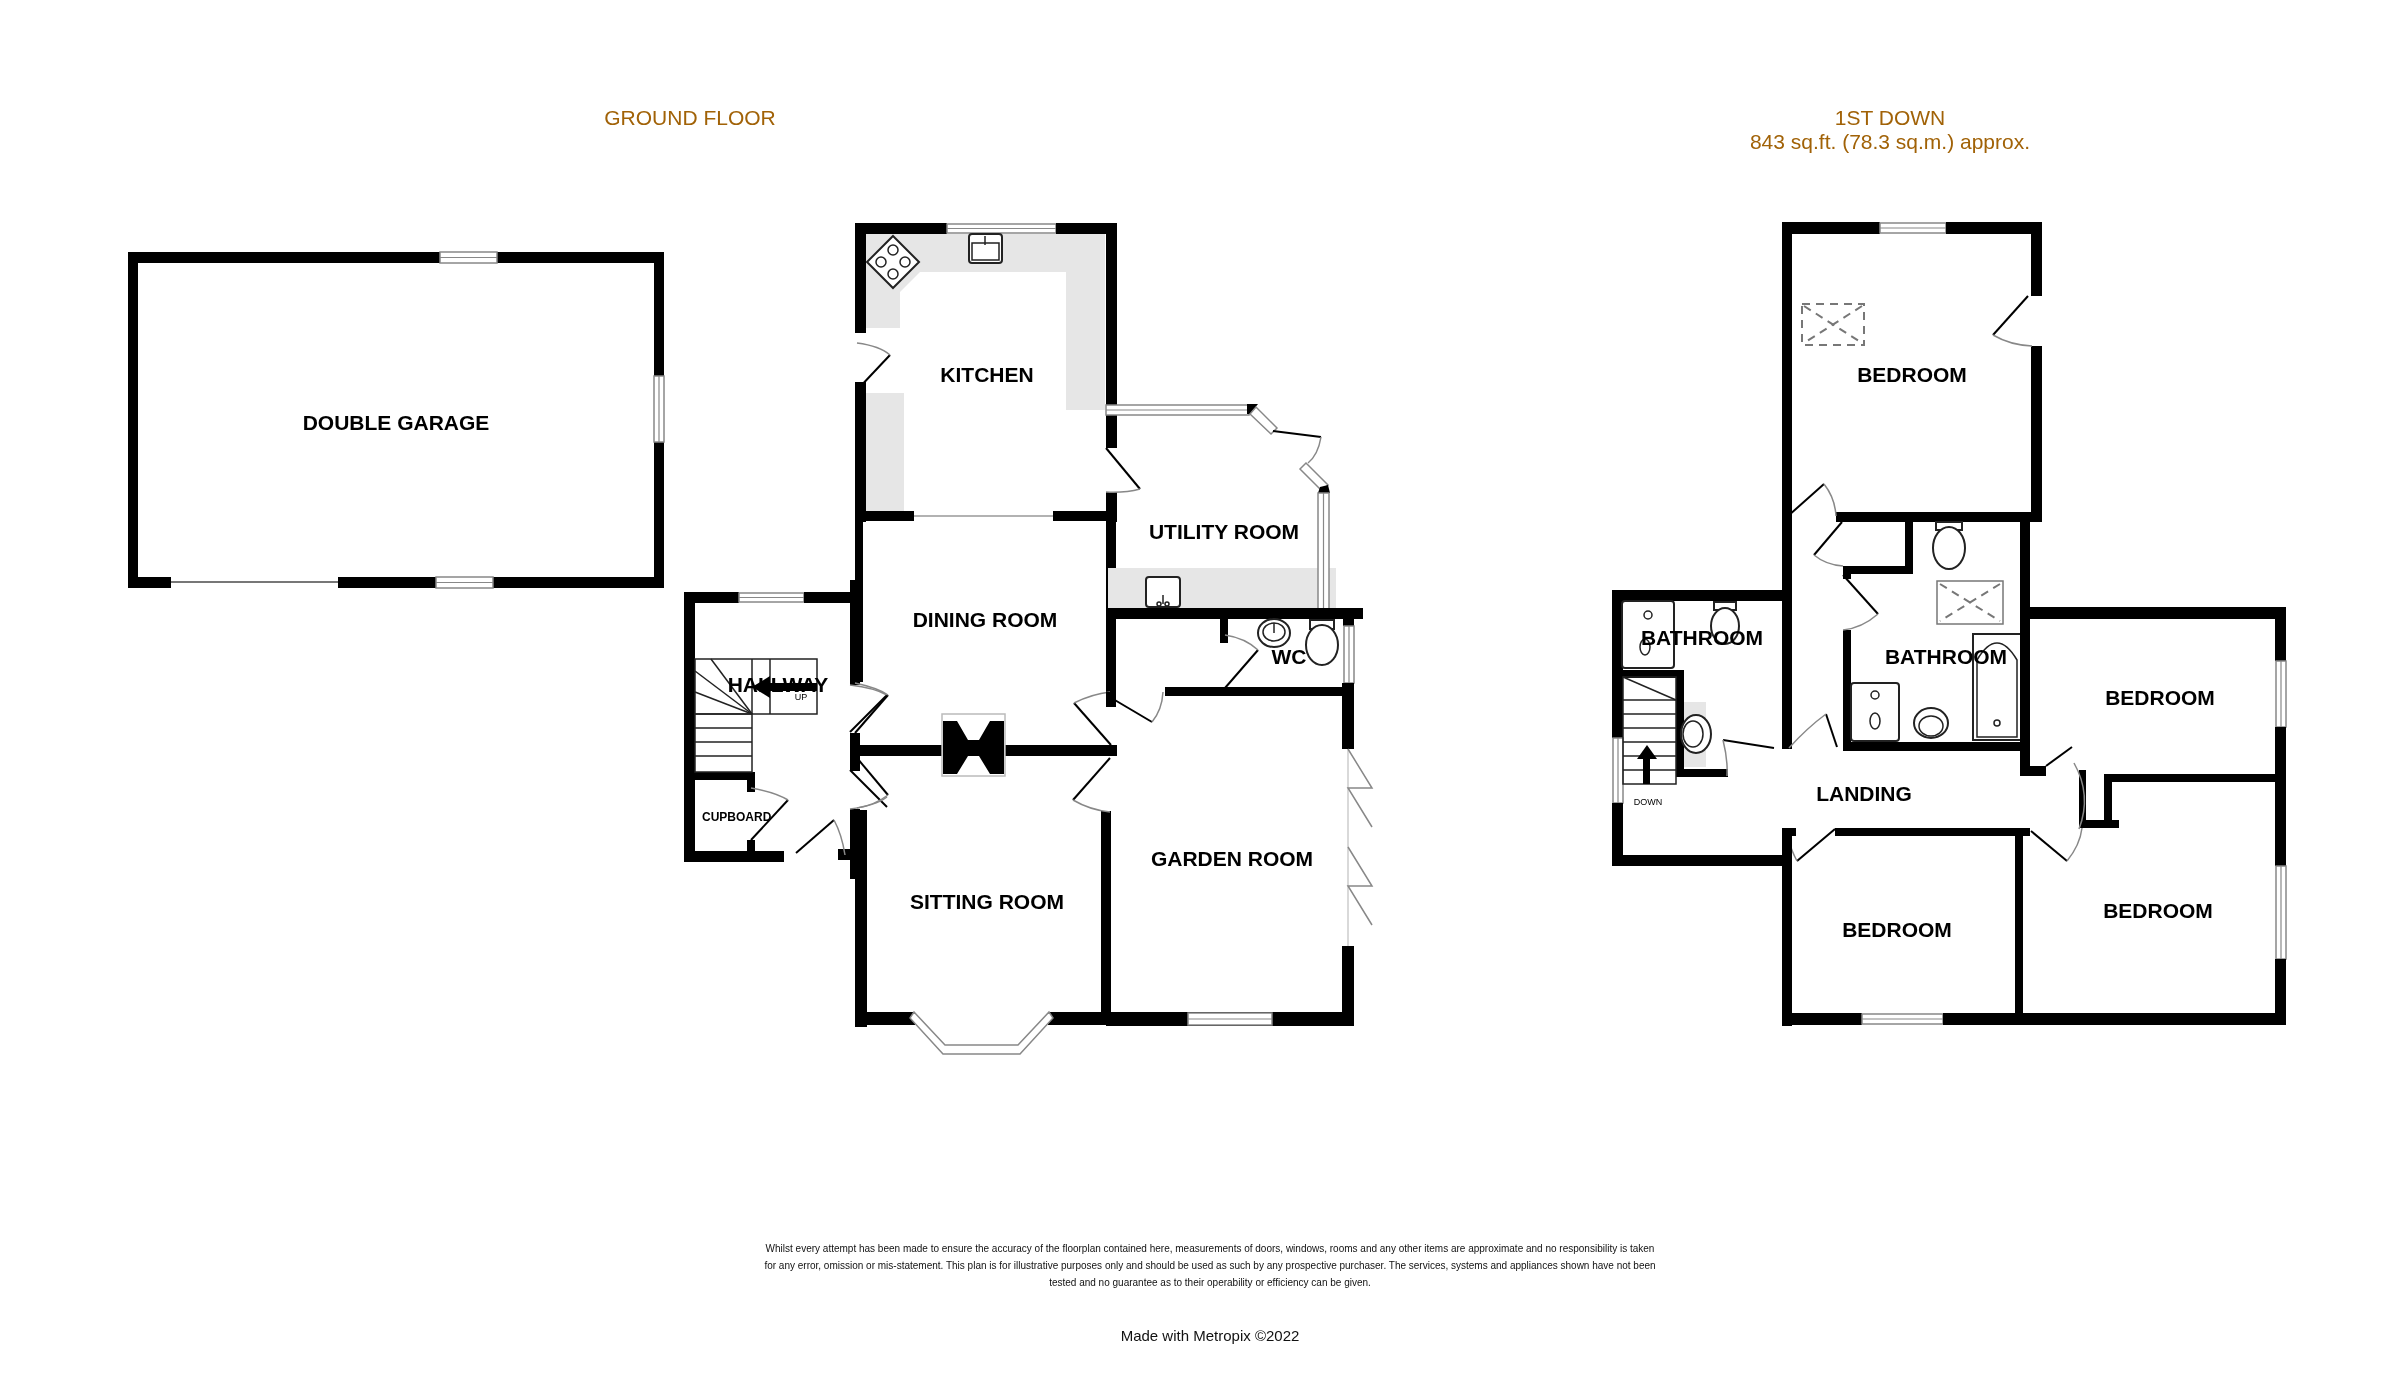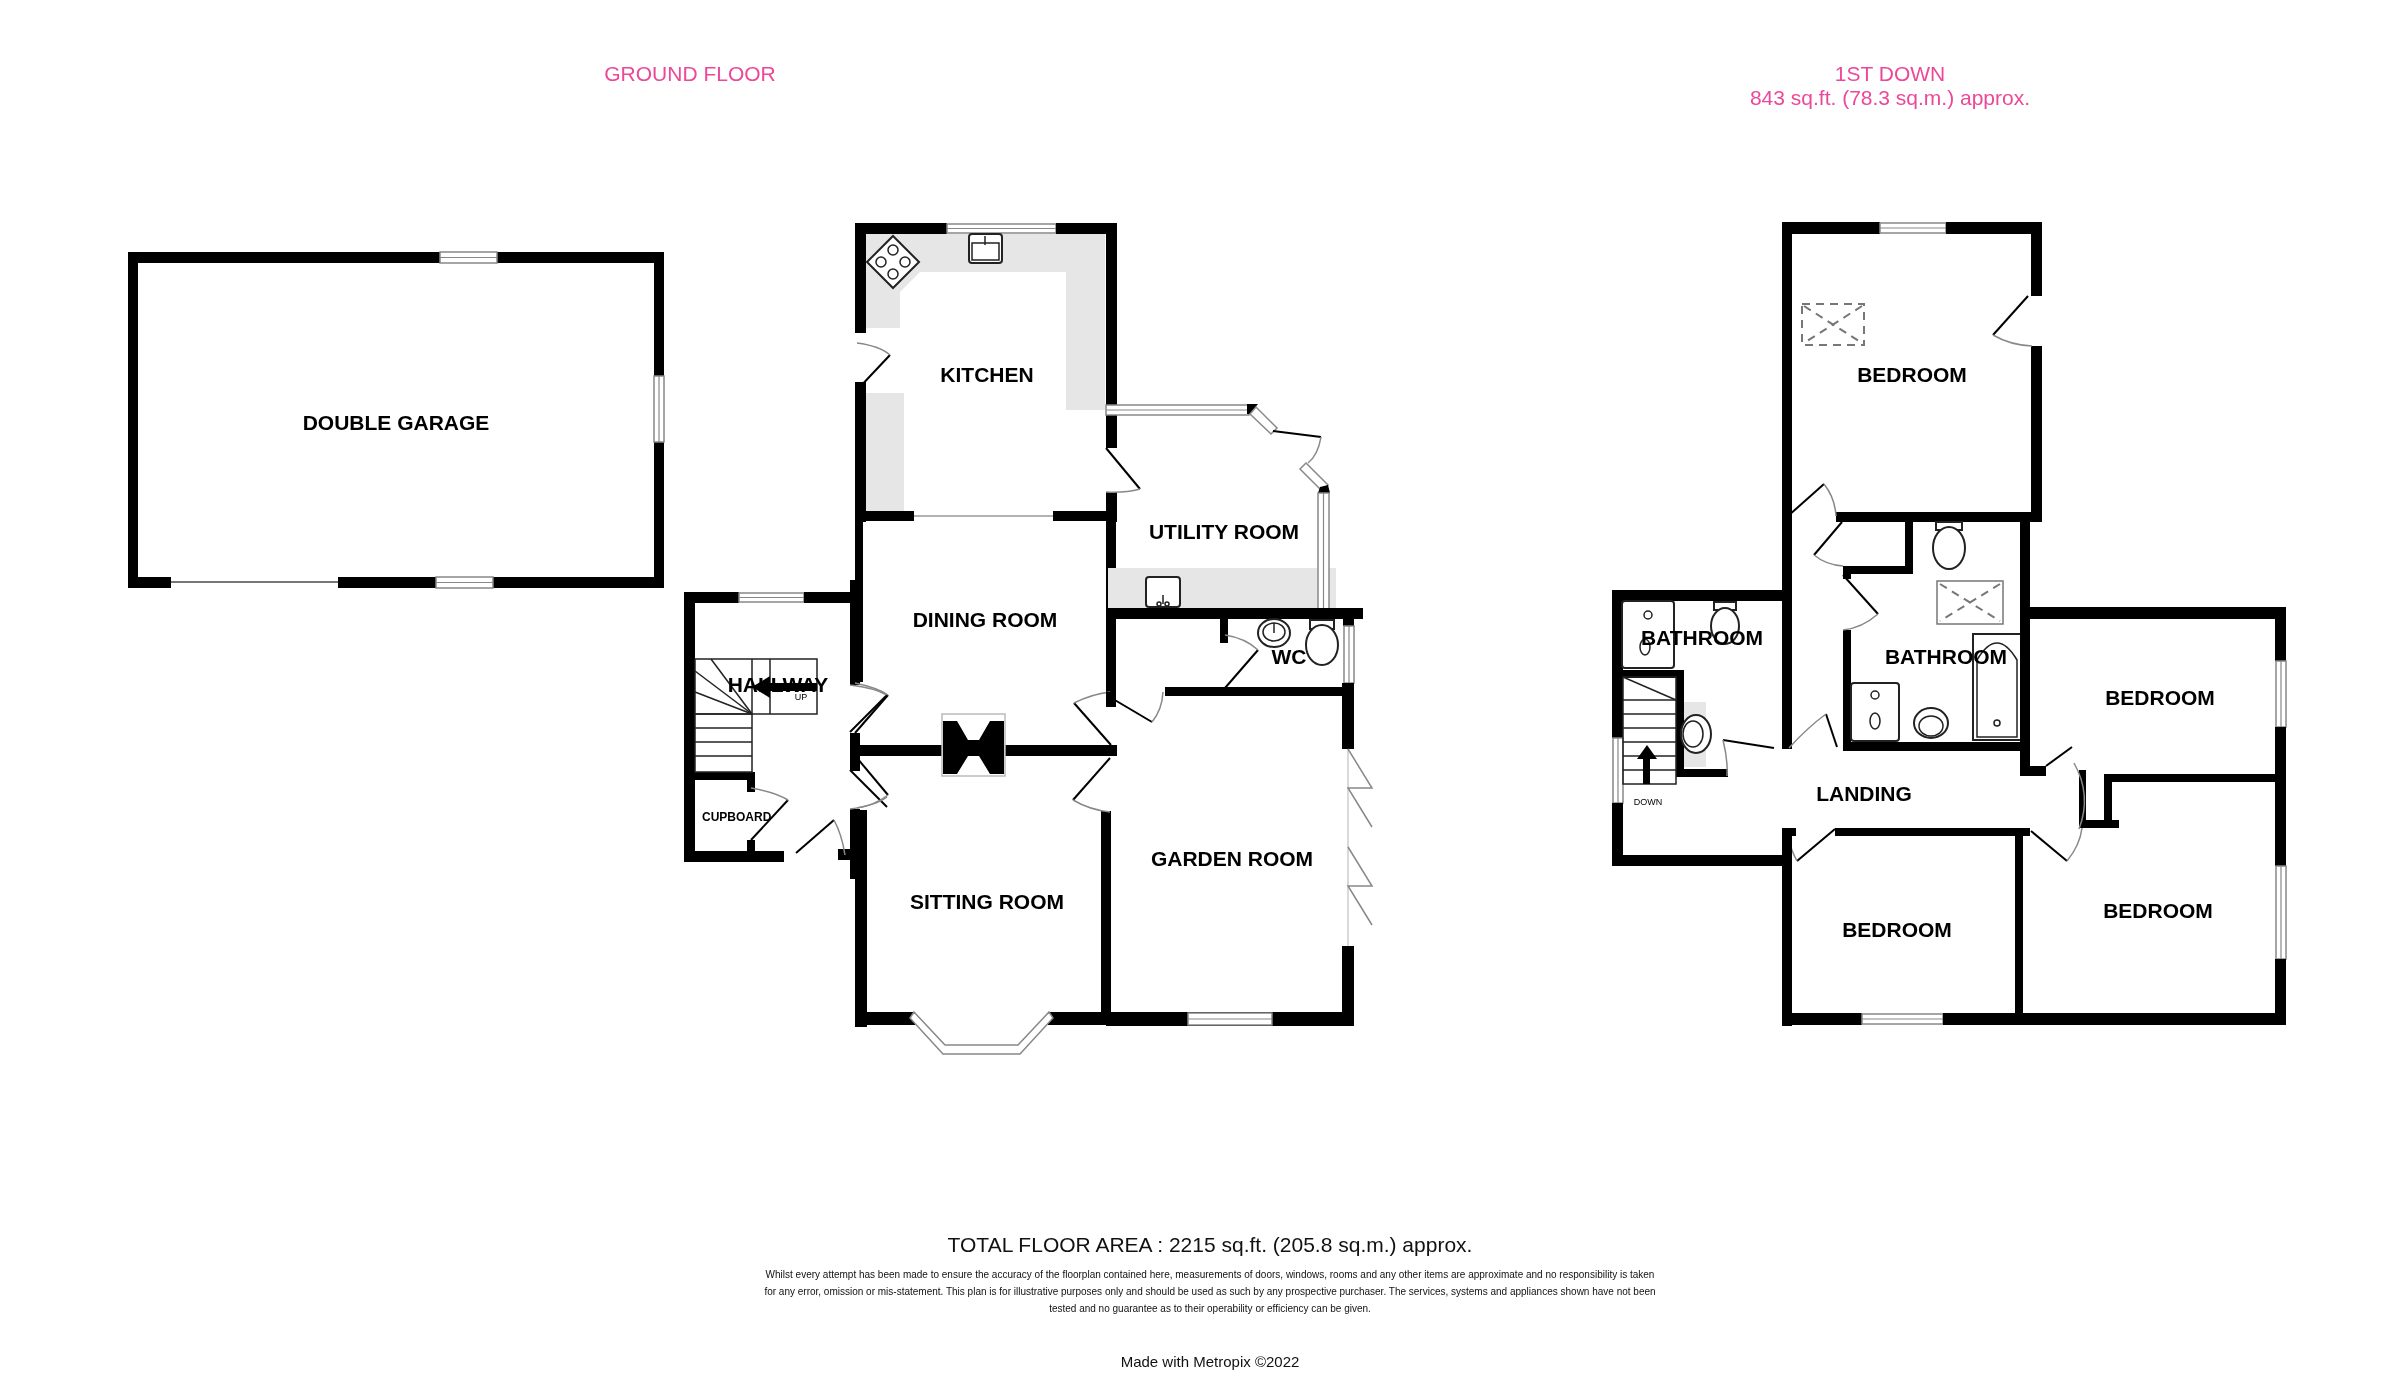--- a/index.html
+++ b/index.html
@@ -1,18 +1,18 @@
 <!DOCTYPE html>
 <html><head>
 <meta charset="utf-8">
 <style>
   html, body { margin: 0; padding: 0; background: #ffffff; }
   body { width: 2400px; height: 1374px; position: relative; overflow: hidden;
          font-family: "Liberation Sans", "DejaVu Sans", sans-serif; color: #111; }
-  .floor-heading { position: absolute; text-align: center; font-size: 21px; line-height: 24px; color: #ec4899; }
+  .floor-heading { position: absolute; text-align: center; font-size: 21px; line-height: 24px; color: #a16207; margin-top: 44px; }
   .floor-heading .title { display: block; }
   .floor-heading .area { display: block; }
   #gf-heading { left: 540px; top: 62px; width: 300px; }
   #ff-heading { left: 1740px; top: 62px; width: 300px; }
   #plan { position: absolute; left: 0; top: 0; width: 2400px; height: 1374px; }
   .wall { fill: #000; }
   .win { fill: #fff; stroke: #888; stroke-width: 1.5; }
   .winline { stroke: #888; stroke-width: 1.2; }
   .door-leaf { stroke: #000; stroke-width: 2; fill: none; }
   .door-arc { stroke: #888; stroke-width: 1.5; fill: none; }
@@ -370,16 +370,15 @@
       <rect class="wall" x="2275" y="800" width="11" height="66"></rect>
       <rect class="win" x="2276" y="866" width="10" height="93"></rect>
       <line class="winline" x1="2281" y1="866" x2="2281" y2="959"></line>
       <rect class="wall" x="2275" y="959" width="11" height="66"></rect>
       <text class="room-label" x="2158" y="918">BEDROOM</text>
     </g>
   </g>
 </svg>
 
 <div id="footer">
-  <span class="total">TOTAL FLOOR AREA : 2215 sq.ft. (205.8 sq.m.) approx.</span>
   <span class="disclaimer">Whilst every attempt has been made to ensure the accuracy of the floorplan contained here, measurements of doors, windows, rooms and any other items are approximate and no responsibility is taken for any error, omission or mis-statement. This plan is for illustrative purposes only and should be used as such by any prospective purchaser. The services, systems and appliances shown have not been tested and no guarantee as to their operability or efficiency can be given.</span>
   <span class="credit">Made with Metropix ©2022</span>
 </div>
 
 </body></html>

